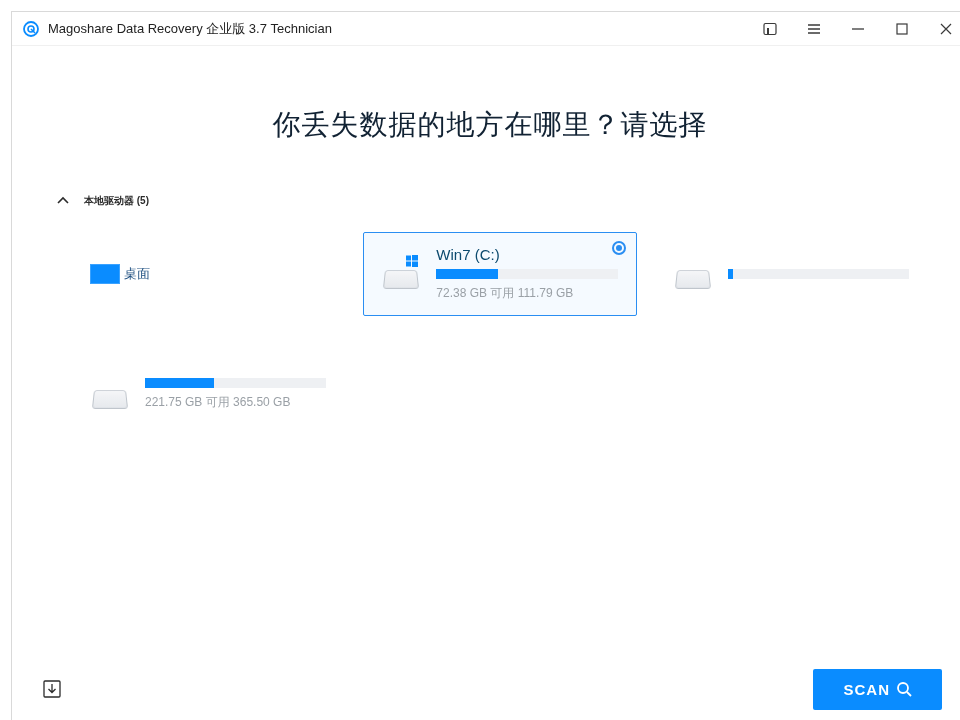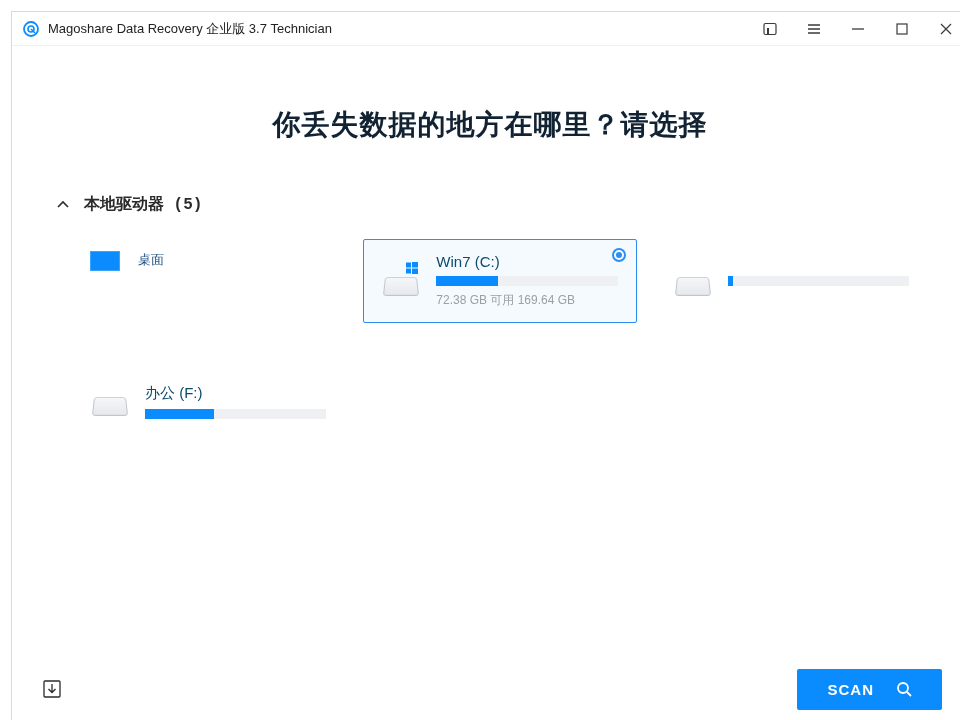--- a/index.html
+++ b/index.html
@@ -6,43 +6,43 @@
   html, body { width: 960px; height: 720px; font-family: "Segoe UI", "Microsoft YaHei", sans-serif; overflow: hidden; }
   .window { width: 958px; height: 718px; border: 1px solid #d9d9d9; margin: 11px; display: flex; flex-direction: column; background: #fff; }
   .titlebar { height: 34px; display: flex; align-items: center; padding: 0 0 0 10px; border-bottom: 1px solid #f0f0f0; }
   .titlebar-left { display: flex; align-items: center; gap: 8px; flex: 1; }
   .app-logo { width: 18px; height: 18px; display: inline-flex; align-items: center; justify-content: center; }
   .title-text { font-size: 13px; color: #222; font-weight: 500; }
   .titlebar-right { display: flex; align-items: center; }
   .tbtn { width: 44px; height: 34px; display: flex; align-items: center; justify-content: center; color: #3a3a3a; }
   .tbtn svg { display: block; }
   .content { flex: 1; padding: 0 40px; overflow: auto; }
-  .headline { text-align: center; font-size: 28px; color: #123; font-weight: 700; margin-top: 60px; margin-bottom: 50px; letter-spacing: 1px; }
+  .headline { text-align: center; font-size: 28px; color: #123; font-weight: 400; margin-top: 60px; margin-bottom: 50px; letter-spacing: 1px; }
   .section-head { display: flex; align-items: center; gap: 14px; margin-left: 4px; margin-bottom: 24px; }
   .chev { display: inline-flex; }
-  .section-title { font-size: 16px; color: #2b2b2b; font-weight: 600; font-family: Liberation Mono, monospace; }
+  .section-title { font-size: 10px; color: #2b2b2b; font-weight: 600; }
   .grid { display: grid; grid-template-columns: repeat(3, 1fr); column-gap: 18px; row-gap: 36px; margin-left: 20px; }
   .card { display: flex; align-items: center; gap: 16px; padding: 12px 18px; border: 1px solid transparent; border-radius: 2px; position: relative; min-height: 84px; }
   .card.selected { border: 1px solid #2a8ef2; background: #f5faff; }
   .radio { position: absolute; top: 8px; right: 10px; width: 14px; height: 14px; border: 2px solid #2a8ef2; border-radius: 50%; display: flex; align-items: center; justify-content: center; }
   .radio::after { content: ""; width: 6px; height: 6px; background: #2a8ef2; border-radius: 50%; }
   .drive-icon { width: 38px; height: 30px; position: relative; flex-shrink: 0; }
   .drive-body { width: 34px; height: 20px; border: 1px solid #bfc5cc; border-radius: 3px; background: linear-gradient(#f5f6f8,#e6e9ed); position: absolute; bottom: 0; left: 2px; transform: perspective(60px) rotateX(22deg); }
   .drive-top { position: absolute; top: -4px; right: 2px; width: 12px; height: 12px; display: flex; align-items: center; justify-content: center; }
   .drive-info { display: flex; flex-direction: column; gap: 6px; flex: 1; }
   .drive-name { font-size: 15px; color: #0c4a6e; font-weight: 400; }
   .progress { height: 10px; background: #eef0f3; position: relative; }
   .progress .fill { position: absolute; left: 0; top: 0; bottom: 0; background: #0a8cff; }
   .drive-sub { font-size: 12px; color: #9aa0a6; }
   .desktop-thumb { width: 30px; height: 20px; background: #0a8cff; border: 1px solid #3aa2ff; position: relative; flex-shrink: 0; }
   .desktop-name { font-size: 13px; color: #1e4f80; font-weight: 500; }
-  .desktop-card { display: flex; gap: 18px; padding: 12px 18px; min-height: 84px; }
+  .desktop-card { display: flex; align-items: center; gap: 4px; padding: 12px 18px; min-height: 84px; }
   .footer { height: 78px; display: flex; align-items: center; padding: 0 26px; justify-content: space-between; }
   .import-btn { width: 28px; height: 28px; display: flex; align-items: center; justify-content: center; border: 1px solid transparent; }
-  .scan-btn { background: #0a8cff; color: #fff; font-size: 15px; font-weight: 600; letter-spacing: 1px; padding: 12px 30px; display: inline-flex; align-items: center; gap: 22px; border-radius: 2px; }
+  .scan-btn { background: #0a8cff; color: #fff; font-size: 15px; font-weight: 600; letter-spacing: 1px; padding: 12px 30px; display: inline-flex; align-items: center; gap: 6px; border-radius: 2px; }
   .scan-btn svg { display: block; }
 </style>
 </head>
 <body>
 
 <div class="window">
 
   <div class="titlebar">
     <div class="titlebar-left">
       <span class="app-logo">
@@ -114,45 +114,45 @@
                 <rect x="6" y="6.5" width="6" height="5.5" fill="#0a8cff"></rect>
               </svg>
           </span>
           <span class="drive-body"></span>
         </span>
         <div class="drive-info">
           <span class="drive-name">Win7 (C:)</span>
           <div class="progress">
               <div class="fill" style="width:34%"></div>
             </div>
-          <span class="drive-sub">72.38 GB 可用 169.64 GB</span>
+          <span class="drive-sub">72.38 GB 可用 111.79 GB</span>
         </div>
       </div>
 
 
       <div class="card">
         <span class="drive-icon">
             <span class="drive-body"></span>
           </span>
         <div class="drive-info">
           <div class="progress">
               <div class="fill" style="width:3%"></div>
             </div>
         </div>
       </div>
 
       <div class="card">
         <span class="drive-icon">
             <span class="drive-body"></span>
           </span>
         <div class="drive-info">
-          <span class="drive-name">办公 (F:)</span>
           <div class="progress">
               <div class="fill" style="width:38%"></div>
             </div>
+          <span class="drive-sub">221.75 GB 可用 365.50 GB</span>
         </div>
       </div>
 
     </div>
   </div>
 
   <div class="footer">
     <div class="import-btn">
       <svg width="22" height="22" viewBox="0 0 22 22">
           <rect x="3" y="3" width="16" height="16" rx="1" fill="none" stroke="#2b2b2b" stroke-width="1.3"></rect>

